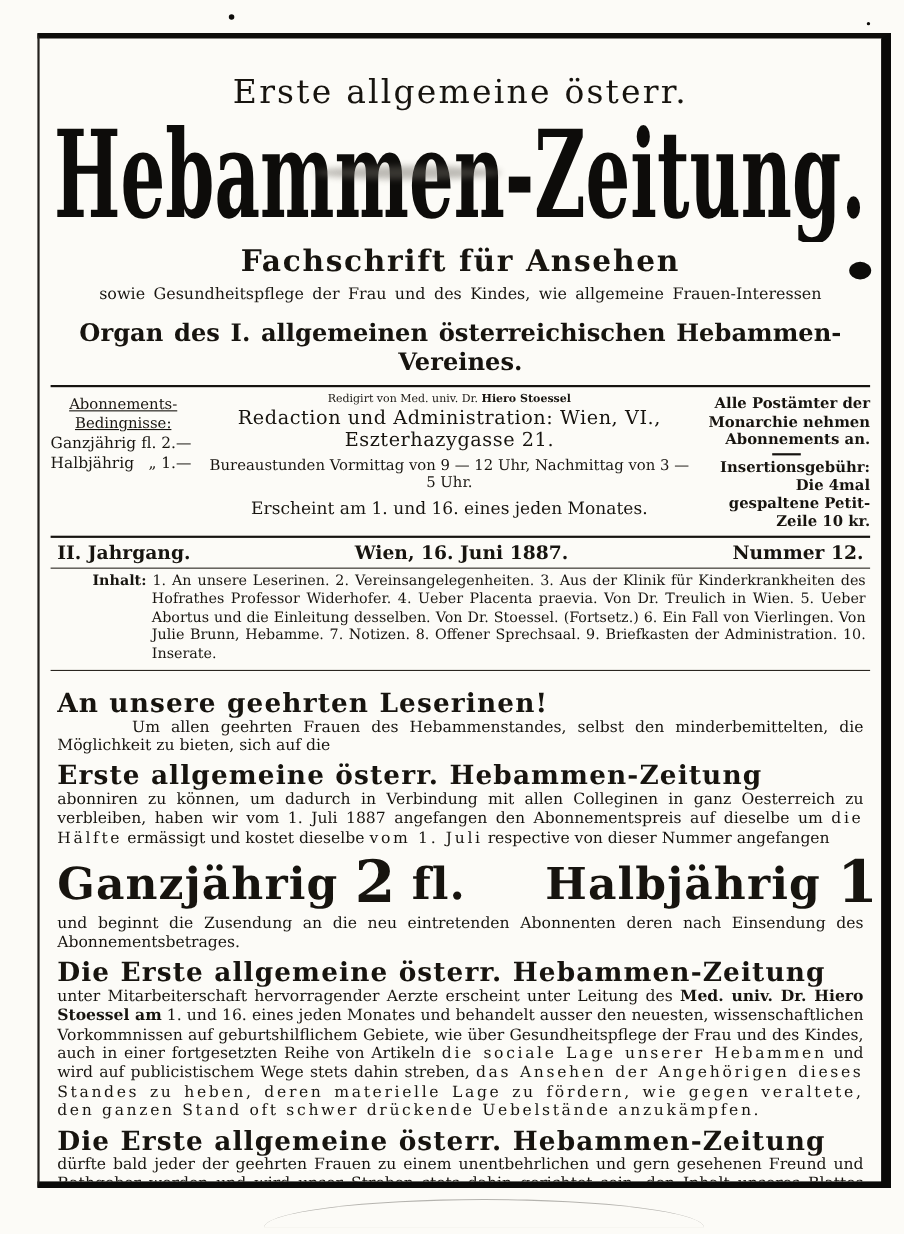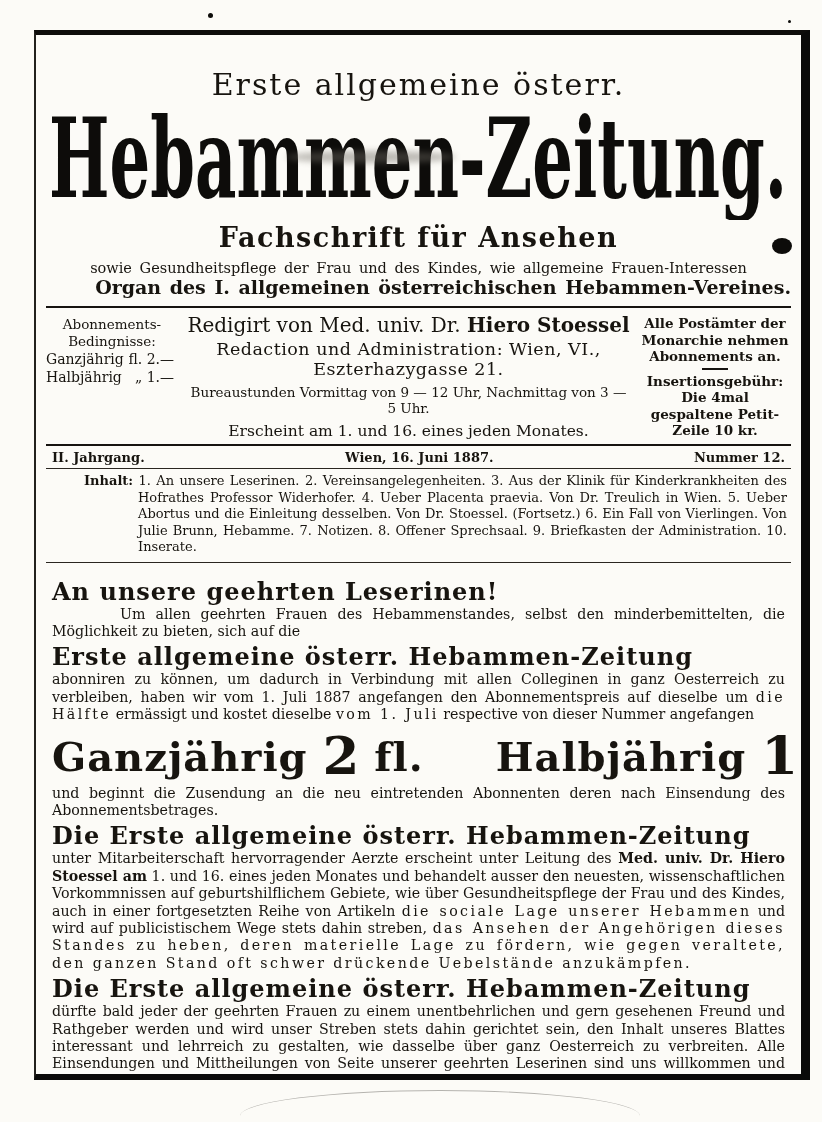--- a/index.html
+++ b/index.html
@@ -20,39 +20,39 @@
     border-bottom: 6px solid #0a0a09;
     padding: 0 10px;
     overflow: hidden;
   }
   .kicker { text-align: center; font-size: 30px; letter-spacing: 2px; margin-top: 32px; }
   .smudge { position: absolute; left: 250px; top: 116px; width: 170px; height: 12px;
             background: #6e6a62; opacity: .45; border-radius: 50%; filter: blur(3px); }
   .title-svg { display: block; margin: -2px auto 0; }
   .subtitle { text-align: center; font-size: 27px; font-weight: bold; letter-spacing: 1.5px; margin-top: 2px; }
   .subline  { text-align: center; font-size: 14.5px; word-spacing: 3px; margin-top: 7px; }
-  .organ    { text-align: right; font-size: 19px; font-weight: bold; word-spacing: 2px; margin: 0 0 8px; }
+  .organ    { text-align: center; font-size: 22px; font-weight: bold; word-spacing: 2px; margin: 14px 0 8px; }
   .rule-heavy { border-top: 2.5px solid #161310; }
   .rule-med   { border-top: 2px solid #161310; }
   .rule-thin  { border-top: 1.5px solid #2a2620; }
 
   .infobar { display: flex; align-items: stretch; padding: 5px 0 4px; }
   .info-left { width: 132px; font-size: 13.5px; line-height: 17px; padding-top: 3px; }
-  .info-left .hd { text-align: center; }
+  .info-left .hd { text-align: center; text-decoration: underline; }
   .abo-row { display: flex; justify-content: space-between; padding: 1px 4px 0 0; font-size: 14px; }
   .info-center { flex: 1; text-align: center; padding: 0 8px; }
-  .ic1 { font-size: 20px; }
+  .ic1 { font-size: 10px; }
   .ic2 { font-size: 17.5px; font-weight: normal; margin-top: 2px; letter-spacing: .5px; }
   .ic3 { font-size: 13.5px; margin-top: 5px; }
   .ic4 { font-size: 15.5px; margin-top: 6px; }
-  .info-right { width: 152px; font-weight: bold; font-size: 13.5px; line-height: 16.5px; text-align: center; padding-top: 2px; }
+  .info-right { width: 152px; font-weight: bold; font-size: 13.5px; line-height: 16.5px; text-align: right; padding-top: 2px; }
   .mini-div { width: 26px; border-top: 2px solid #161310; margin: 3px auto; }
 
   .dateline { display: flex; justify-content: space-between; align-items: baseline;
-              font-weight: bold; font-size: 13px; padding: 4px 6px 3px; text-align: center; }
+              font-weight: bold; font-size: 17px; padding: 4px 6px 3px; text-align: center; }
   .inhalt { font-size: 13px; line-height: 16.5px; text-align: justify;
             padding: 4px 4px 6px 60px; text-indent: -54px; margin-left: 32px; }
   .inhalt .lbl { font-weight: bold; }
 
   .article { padding: 12px 6px 0; font-size: 14.2px; line-height: 17.4px; text-align: justify; }
   .article p { margin: 0; }
   .ind { text-indent: 68px; }
   .hc { text-align: left; font-weight: bold; font-size: 24px; line-height: 25px;
         letter-spacing: 1px; margin: 4px 0 2px; text-indent: 0; }
   .b  { font-weight: bold; }

